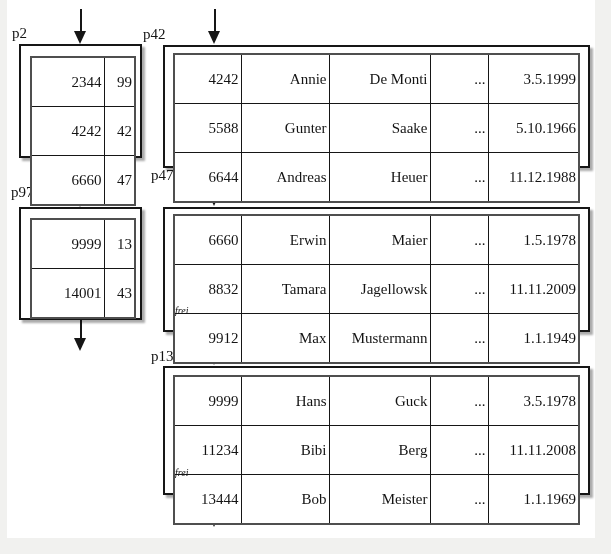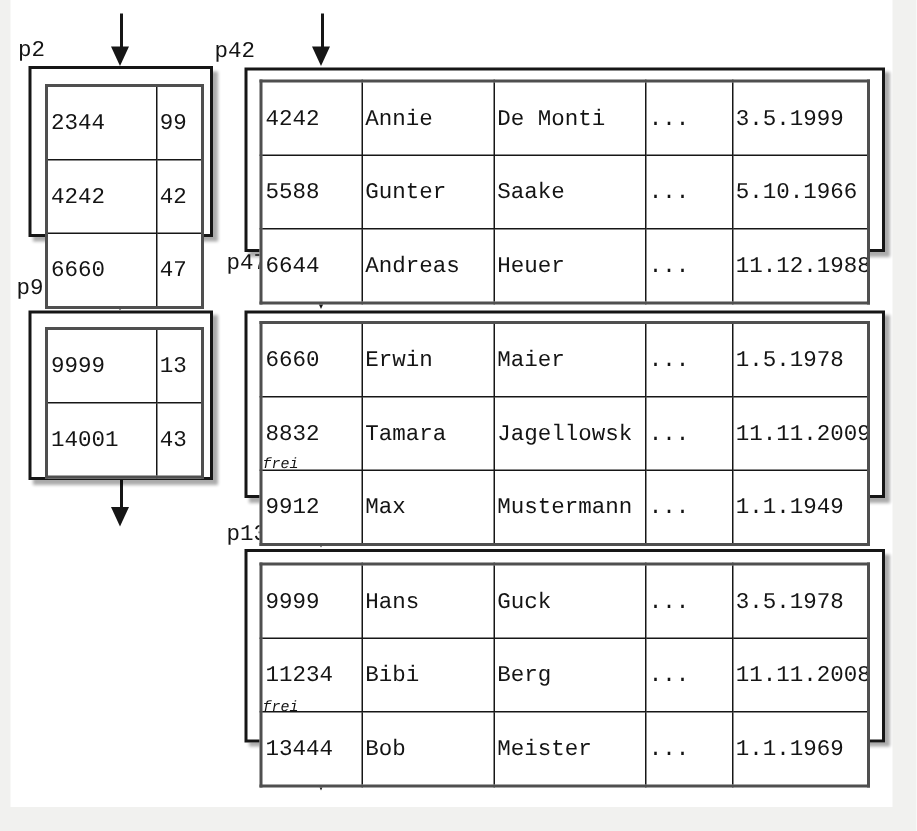--- a/index.html
+++ b/index.html
@@ -1,24 +1,24 @@
 <!DOCTYPE html>
 <html><head>
 <meta charset="utf-8">
 <style>
   html,body{margin:0;padding:0;}
   .canvas{position:relative;width:611px;height:554px;background:#f1f1ef;overflow:hidden;
-          font-family:Liberation Mono, monospace;color:#141414;}
+          font-family:Liberation Serif, serif;color:#141414;}
   .slide{position:absolute;left:7px;top:0;width:588px;height:538px;background:#ffffff;}
   .pagebox{position:absolute;background:#ffffff;border:2px solid #161616;
            box-shadow:3px 3px 2px rgba(0,0,0,0.33);box-sizing:border-box;}
   .pagelabel{position:absolute;font-size:15px;line-height:15px;white-space:nowrap;}
   table.rec{position:absolute;border-collapse:collapse;table-layout:fixed;
             border:2px solid #4f4f4f;background:#ffffff;}
-  table.rec td{border:1.5px solid #161616;height:24px;padding:12px 2px;text-align:left;
+  table.rec td{border:1.5px solid #161616;height:24px;padding:12px 2px;text-align:right;
                font-size:15px;white-space:nowrap;overflow:hidden;}
   .frei{position:absolute;font-style:italic;font-size:10px;line-height:15px;}
   .aline{position:absolute;width:2px;background:#161616;}
   .ahead{position:absolute;width:0;height:0;border-left:6.5px solid transparent;
          border-right:6.5px solid transparent;border-top:13px solid #161616;}
 </style>
 </head>
 <body>
 
 <div class="canvas">

